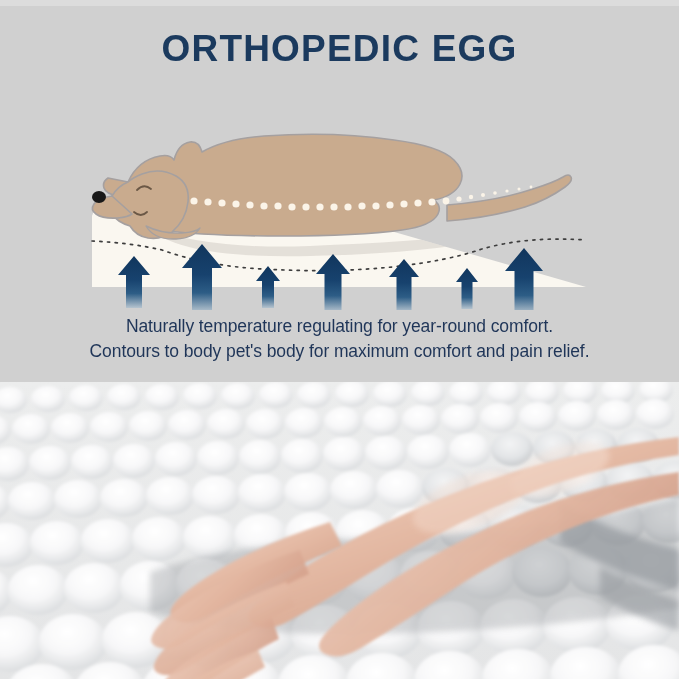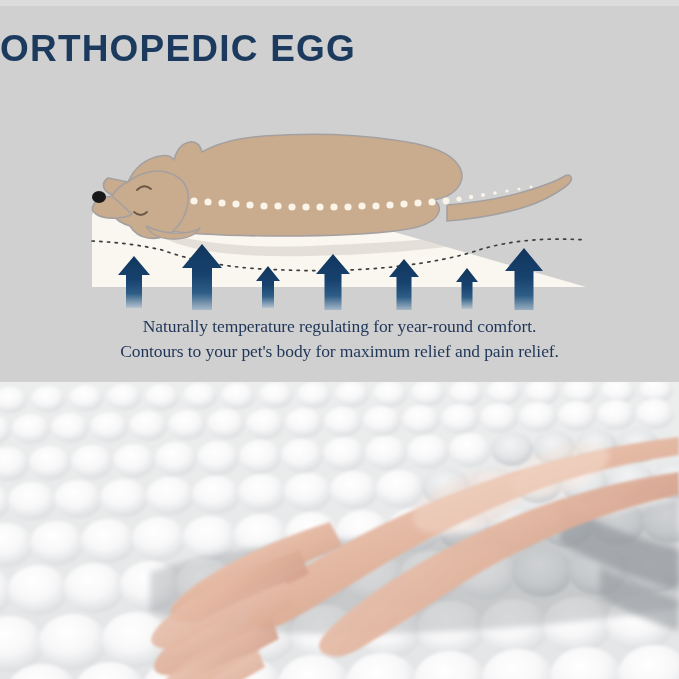--- a/index.html
+++ b/index.html
@@ -10,35 +10,35 @@
   }
   #page{position:relative;width:679px;height:679px;overflow:hidden;background:#d0d0d0;}
 
   
   #top-panel{position:absolute;left:0;top:0;width:679px;height:382px;background:#d0d0d0;}
   #top-hairline{position:absolute;left:0;top:0;width:679px;height:6px;background:#dcdcdc;}
 
   
   #headline{
     position:absolute;left:0;top:26px;width:679px;
-    text-align:left;color:#1b3a5e;
+    text-align:center;color:#1b3a5e;
     font-weight:bold;font-size:37px;line-height:46px;
     letter-spacing:1.2px;
   }
   #headline .l{display:block;}
 
   
   #illustration{position:absolute;left:0;top:120px;width:679px;height:190px;}
 
   
   #caption{
     position:absolute;left:0;top:314px;width:679px;text-align:center;
     color:#1f3558;font-size:17.5px;line-height:25px;font-weight:normal;
   }
-  #caption .c{display:block;letter-spacing:-0.1px;font-family:Liberation Serif, serif;}
+  #caption .c{display:block;letter-spacing:-0.1px;}
 
   
   #photo-panel{position:absolute;left:0;top:382px;width:679px;height:297px;overflow:hidden;background:#f2f2f2;}
   #photo-svg{position:absolute;left:0;top:0;width:679px;height:297px;}
 </style>
 </head>
 <body>
 
 <div id="page">
 
@@ -153,21 +153,21 @@
         <path d="M268,146 l12,15 h-6 v27 h-12 v-27 h-6 Z"></path>
         <path d="M333,134 l17,20 h-8.5 v38 h-17 v-38 h-8.5 Z"></path>
         <path d="M404,139 l15,18 h-7.5 v35 h-15 v-35 h-7.5 Z"></path>
         <path d="M467,148 l11,14 h-5.5 v27 h-11 v-27 h-5.5 Z"></path>
         <path d="M524,128 l19,23 h-9.5 v43 h-19 v-43 h-9.5 Z"></path>
       </g>
     </svg>
 
     <div id="caption">
       <span class="c">Naturally temperature regulating for year-round comfort.</span>
-      <span class="c">Contours to your pet's body for maximum relief and pain relief.</span>
+      <span class="c">Contours to body pet's body for maximum comfort and pain relief.</span>
     </div>
   </div>
 
   <div id="photo-panel">
     <svg id="photo-svg" viewBox="0 0 679 297" preserveAspectRatio="none">
       <defs>
         <linearGradient id="bg" x1="0" y1="0" x2="0" y2="1">
           <stop offset="0%" stop-color="#eceded"></stop>
           <stop offset="100%" stop-color="#e4e5e6"></stop>
         </linearGradient>

